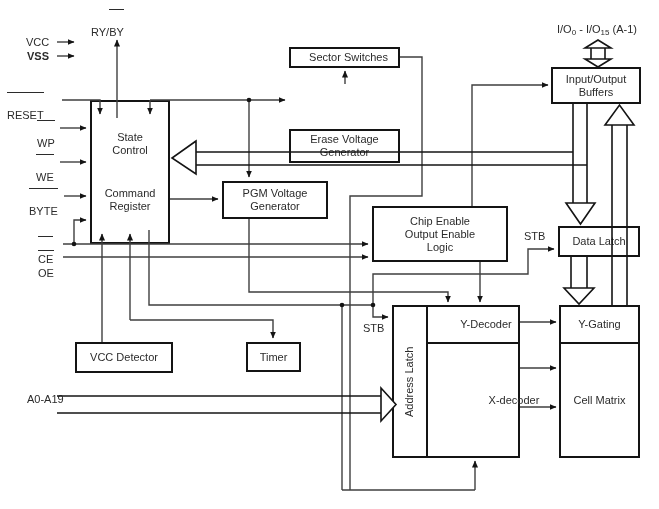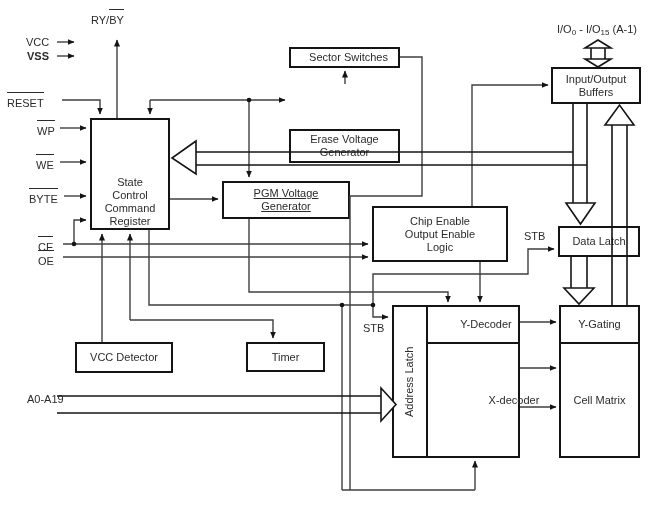--- a/index.html
+++ b/index.html
@@ -3,51 +3,51 @@
 <meta charset="utf-8">
 <style>
   html,body{margin:0;padding:0;background:#fff;}
   #stage{position:relative;width:659px;height:509px;background:#ffffff;overflow:hidden;
          font-family:"Liberation Sans", sans-serif;color:#2b2b2b;}
   .blk{position:absolute;border:2px solid #141414;background:#ffffff;box-sizing:border-box;
        display:flex;align-items:center;justify-content:center;text-align:center;
        font-size:11px;line-height:13px;white-space:pre-line;}
   .blk2{justify-content:space-evenly;flex-direction:column;}
   .lbl{position:absolute;font-size:11px;line-height:12px;white-space:nowrap;}
-  .ov{display:inline-block;border-top:1.2px solid #2b2b2b;padding-top:4px;line-height:12px;}
+  .ov{display:inline-block;border-top:1.2px solid #2b2b2b;padding-top:16px;line-height:12px;}
   .vert{writing-mode:vertical-rl;transform:rotate(180deg);}
   sub.io{font-size:8px;vertical-align:-2px;}
   svg#wires{position:absolute;left:0;top:0;pointer-events:none;}
   .w{stroke:#3f3f3f;stroke-width:1.4;fill:none;}
   .ob{stroke:#141414;stroke-width:1.6;fill:none;}
   .oa{stroke:#141414;stroke-width:1.6;fill:#ffffff;}
   .dot{fill:#141414;stroke:none;}
 </style>
 </head>
 <body>
 
 <div id="stage">
 
-  <div class="blk blk2" style="left:90px;top:118px;width:80px;height:112px;justify-content:flex-end;">
+  <div class="blk blk2" style="left:90px;top:100px;width:80px;height:144px;">
     <span>State
 Control</span>
     <span>Command
 Register</span>
   </div>
 
   <div class="blk" style="left:289px;top:47px;width:111px;height:21px;padding-left:8px;">
     <span>Sector Switches</span>
   </div>
 
   <div class="blk" style="left:289px;top:84px;width:111px;height:34px;margin-top:45px;">
     <span>Erase Voltage
 Generator</span>
   </div>
 
-  <div class="blk" style="left:222px;top:181px;width:128px;height:38px;text-decoration:underline;">
+  <div class="blk" style="left:222px;top:181px;width:106px;height:38px;">
     <span>PGM Voltage
 Generator</span>
   </div>
 
   <div class="blk" style="left:372px;top:206px;width:136px;height:56px;">
     <span>Chip Enable
 Output Enable
 Logic</span>
   </div>
 
@@ -57,21 +57,21 @@
   </div>
 
   <div class="blk" style="left:558px;top:226px;width:82px;height:31px;">
     <span>Data Latch</span>
   </div>
 
   <div class="blk" style="left:75px;top:342px;width:98px;height:31px;">
     <span>VCC Detector</span>
   </div>
 
-  <div class="blk" style="left:246px;top:342px;width:79px;height:30px;">
+  <div class="blk" style="left:246px;top:342px;width:55px;height:30px;">
     <span>Timer</span>
   </div>
 
   <div class="blk" style="left:392px;top:305px;width:128px;height:153px;"></div>
   <div style="position:absolute;left:426px;top:305px;width:2px;height:153px;background:#141414;"></div>
   <div style="position:absolute;left:428px;top:342px;width:92px;height:2px;background:#141414;"></div>
   <div class="lbl vert" style="left:392px;top:305px;width:34px;height:153px;display:flex;align-items:center;justify-content:center;">
     <span>Address Latch</span>
   </div>
   <div class="lbl" style="left:428px;top:318px;width:92px;text-align:center;padding-left:12px;">

